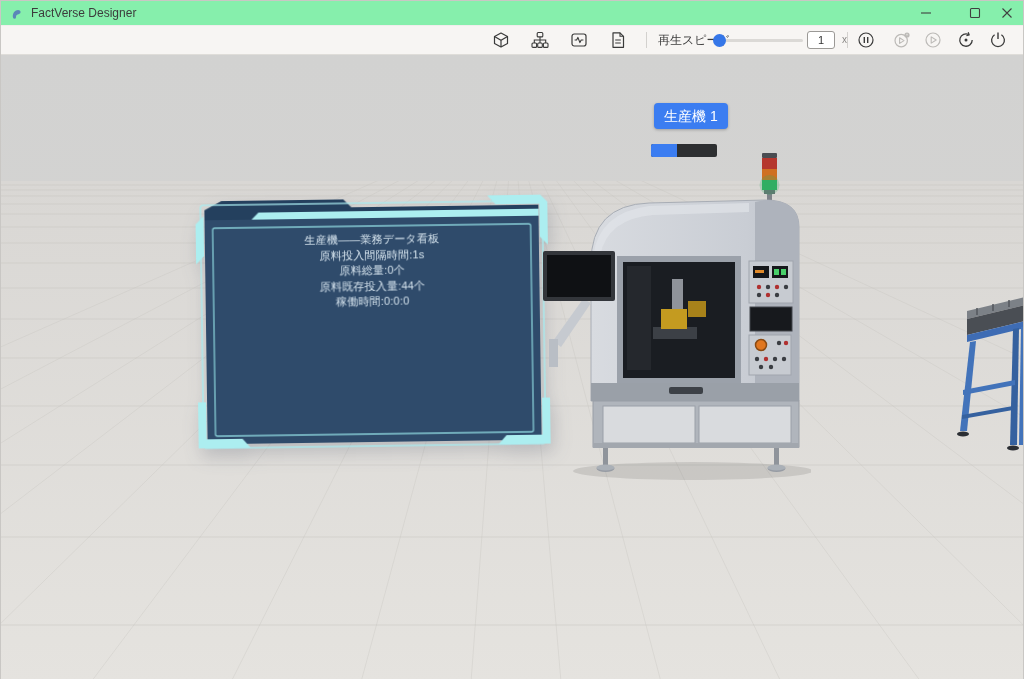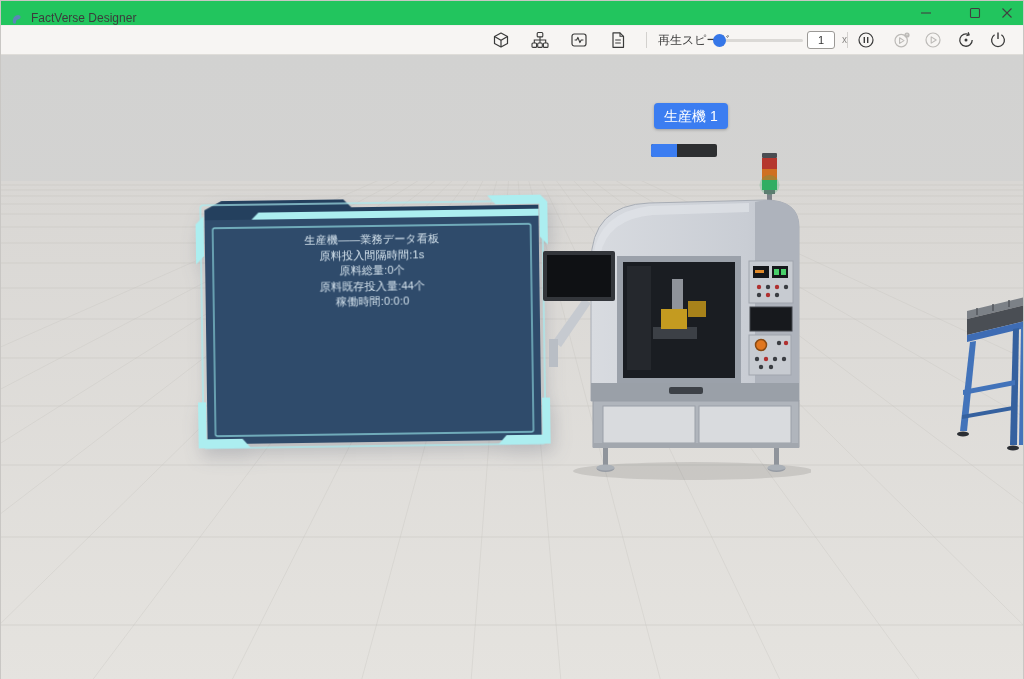--- a/index.html
+++ b/index.html
@@ -6,22 +6,22 @@
   body{
     width:1024px;height:679px;overflow:hidden;position:relative;
     font-family:"Liberation Sans","DejaVu Sans",sans-serif;
     background:#d4d4d3;
     -webkit-font-smoothing:antialiased;
   }
   .window{position:absolute;inset:0;border:1px solid #c9c7c4;box-sizing:border-box;}
 
   
   .titlebar{
-    position:relative;height:24px;background:#22c55e;
-    display:flex;align-items:flex-end;border-bottom:1px solid #f0eeec;
+    position:relative;height:24px;background:#86efac;
+    display:flex;align-items:center;border-bottom:1px solid #f0eeec;
   }
   .app-logo{width:13px;height:13px;margin-left:9px;flex:0 0 auto;}
   .titlebar .title{font-size:12px;color:#3c3c3c;margin-left:8px;}
   .win-btn{
     position:absolute;top:0;height:24px;background:transparent;border:none;
     padding:0;display:flex;align-items:center;justify-content:center;cursor:default;
   }
   .win-btn svg{display:block;}
 
   

